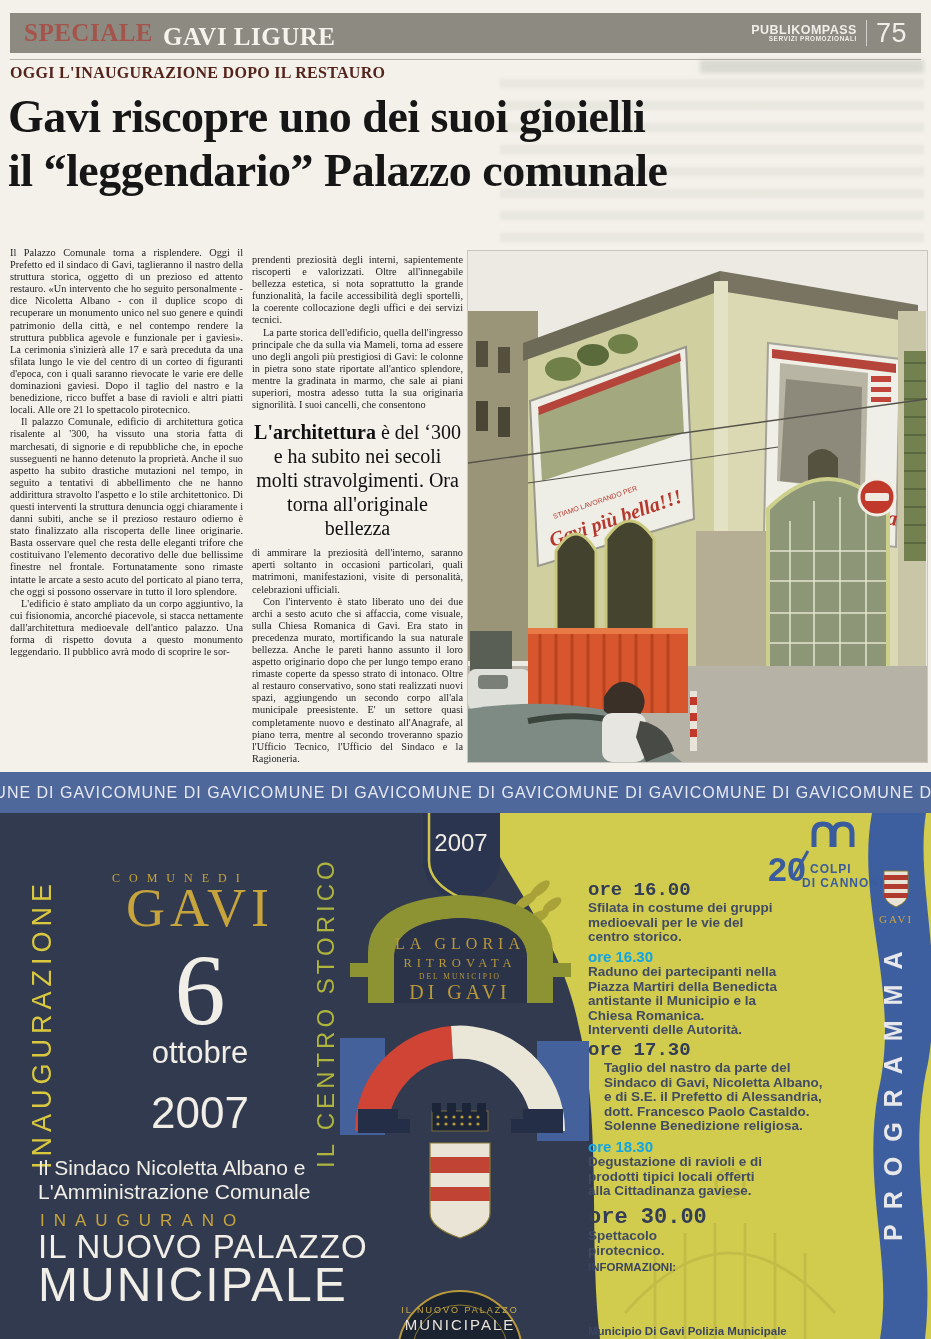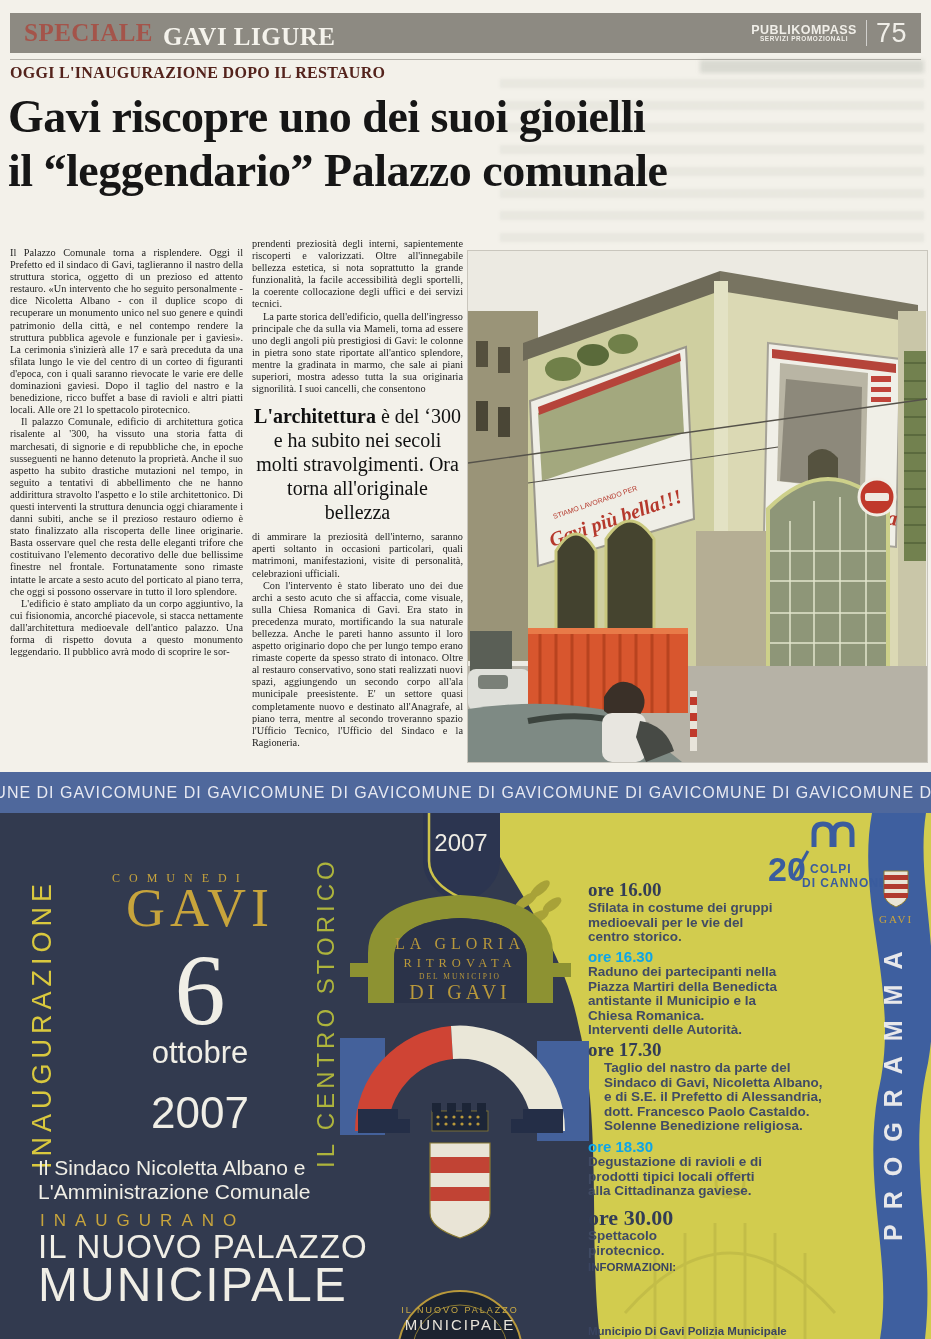--- a/index.html
+++ b/index.html
@@ -5,21 +5,21 @@
   html,body{margin:0;padding:0;background:#d8d6d0;}
   #page{position:relative;width:931px;height:1339px;background:#f3f1ea;overflow:hidden;
         font-family:"Liberation Serif", serif;}
   .abs{position:absolute;}
   
   #kbar{left:10px;top:13px;width:911px;height:40px;background:#8d8a82;display:flex;align-items:center;
         padding:0 14px;box-sizing:border-box;font-weight:700;font-size:25px;letter-spacing:.5px;}
   #kbar .sp{color:#a4544a;margin-right:10px;}
   #kbar .gl{color:#f5f3ec;margin-top:8px;}
   #kbar .right{margin-left:auto;display:flex;align-items:center;gap:9px;color:#f0eee8;}
-  #kbar .brand{line-height:1;text-align:center;}
+  #kbar .brand{line-height:1;text-align:right;}
   #kbar .brand .b1{font-family:"Liberation Sans",sans-serif;font-size:12.5px;font-weight:700;letter-spacing:.5px;}
   #kbar .brand .b2{font-family:"Liberation Sans",sans-serif;font-size:6.4px;font-weight:700;letter-spacing:.6px;}
   #kbar .vdiv{width:1px;height:26px;background:rgba(255,255,255,.6);}
   #kbar .pnum{font-family:"Liberation Sans",sans-serif;font-size:27px;font-weight:400;}
   #rule1{left:10px;top:59px;width:911px;height:1px;background:#b3b0a9;}
   #kicker{left:10px;top:64px;font-size:16px;font-weight:700;color:#54231c;letter-spacing:.3px;}
   #headline{left:8px;top:90px;width:916px;color:#161616;font-weight:700;font-size:46px;line-height:54px;letter-spacing:-.5px;}
   
   .ghost{background:repeating-linear-gradient(0deg,rgba(110,120,105,.08) 0 9px,transparent 9px 22px);filter:blur(1.5px);}
   .ghost2{background:rgba(90,100,90,.17);filter:blur(2px);}
@@ -32,21 +32,21 @@
   #photo{left:467px;top:250px;width:459px;height:511px;border:1px solid #c9c6bd;background:#e9e7df;}
   
   #pband{left:0;top:772px;width:931px;height:41px;background:#4f689c;overflow:hidden;}
   #pband .row{position:absolute;left:-46px;top:0;width:1030px;display:flex;justify-content:space-between;}
   #pband span{font-family:"Liberation Sans",sans-serif;font-size:16px;line-height:41px;color:#e7e9f2;letter-spacing:1px;white-space:nowrap;}
   #pbody{left:0;top:813px;width:931px;height:526px;background:#323a4f;overflow:hidden;}
   .sans{font-family:"Liberation Sans",sans-serif;}
   .vtext{transform:rotate(-90deg);text-align:center;white-space:nowrap;}
   .gold{color:#c7a43c;}
   .wht{color:#f0eee6;}
-  .prog-time-lg{font-family:Liberation Serif, serif;font-size:19px;font-weight:800;color:#333d56;text-align:right;}
+  .prog-time-lg{font-family:Liberation Mono, monospace;font-size:19px;font-weight:800;color:#333d56;text-align:right;}
   .prog-time-sm{font-family:"Liberation Sans",sans-serif;font-size:15px;font-weight:800;color:#0ea5e9;}
   .prog-desc{font-family:"Liberation Sans",sans-serif;font-size:13.5px;font-weight:700;line-height:14.6px;color:#414b64;white-space:pre-line;}
   .info-t{font-family:"Liberation Sans",sans-serif;font-size:11.5px;font-weight:800;color:#3a4460;}
   .info-l{font-family:"Liberation Sans",sans-serif;font-size:11.5px;font-weight:700;line-height:20px;color:#3a4460;white-space:pre-line;margin-top:46px;}
 </style>
 </head>
 <body>
 
 <div id="page">
 
@@ -71,21 +71,21 @@
   <div class="abs" id="headline">
     <div>Gavi riscopre uno dei suoi gioielli</div>
     <div>il “leggendario” Palazzo comunale</div>
   </div>
 
   <div class="abs col" style="left:10px;top:247px;width:233px;height:520px;">
     <p>Il Palazzo Comunale torna a risplendere. Oggi il Prefetto ed il sindaco di Gavi, taglieranno il nastro della struttura storica, oggetto di un prezioso ed attento restauro. «Un intervento che ho seguito personalmente - dice Nicoletta Albano - con il duplice scopo di recuperare un monumento unico nel suo genere e quindi patrimonio della città, e nel contempo rendere la struttura pubblica agevole e funzionale per i gaviesi». La cerimonia s'inizierà alle 17 e sarà preceduta da una sfilata lungo le vie del centro di un corteo di figuranti d'epoca, con i quali saranno rievocate le varie ere delle dominazioni gaviesi. Dopo il taglio del nastro e la benedizione, ricco buffet a base di ravioli e altri piatti locali. Alle ore 21 lo spettacolo pirotecnico.</p>
     <p class="ind">Il palazzo Comunale, edificio di architettura gotica risalente al '300, ha vissuto una storia fatta di marchesati, di signorie e di repubbliche che, in epoche susseguenti ne hanno detenuto la proprietà. Anche il suo aspetto ha subito drastiche mutazioni nel tempo, in seguito a tentativi di abbellimento che ne hanno addirittura stravolto l'aspetto e lo stile architettonico. Di questi interventi la struttura denuncia oggi chiaramente i danni subiti, anche se il prezioso restauro odierno è stato finalizzato alla riscoperta delle linee originarie. Basta osservare quel che resta delle eleganti trifore che costituivano l'elemento decorativo delle due bellissime finestre nel frontale. Fortunatamente sono rimaste intatte le arcate a sesto acuto del porticato al piano terra, che oggi si possono osservare in tutto il loro splendore.</p>
     <p class="ind">L'edificio è stato ampliato da un corpo aggiuntivo, la cui fisionomia, ancorché piacevole, si stacca nettamente dall'architettura medioevale dell'antico palazzo. Una forma di rispetto dovuta a questo monumento leggendario. Il pubblico avrà modo di scoprire le sor-</p>
   </div>
-  <div class="abs col" style="left:252px;top:238px;width:211px;height:520px;">
+  <div class="abs col" style="left:252px;top:254px;width:211px;height:520px;">
     <p>prendenti preziosità degli interni, sapientemente riscoperti e valorizzati. Oltre all'innegabile bellezza estetica, si nota soprattutto la grande funzionalità, la facile accessibilità degli sportelli, la coerente collocazione degli uffici e dei servizi tecnici.</p>
     <p class="ind">La parte storica dell'edificio, quella dell'ingresso principale che da sulla via Mameli, torna ad essere uno degli angoli più prestigiosi di Gavi: le colonne in pietra sono state riportate all'antico splendore, mentre la gradinata in marmo, che sale ai piani superiori, mostra adesso tutta la sua originaria signorilità. I suoi cancelli, che consentono</p>
     <div id="quote"><span class="q-lead">L'architettura</span><span> è del ‘300 e ha subito nei secoli molti stravolgimenti. Ora torna all'originale bellezza</span></div>
     <p>di ammirare la preziosità dell'interno, saranno aperti soltanto in occasioni particolari, quali matrimoni, manifestazioni, visite di personalità, celebrazioni ufficiali.</p>
     <p class="ind">Con l'intervento è stato liberato uno dei due archi a sesto acuto che si affaccia, come visuale, sulla Chiesa Romanica di Gavi. Era stato in precedenza murato, mortificando la sua naturale bellezza. Anche le pareti hanno assunto il loro aspetto originario dopo che per lungo tempo erano rimaste coperte da spesso strato di intonaco. Oltre al restauro conservativo, sono stati realizzati nuovi spazi, aggiungendo un secondo corpo all'ala municipale preesistente. E' un settore quasi completamente nuovo e destinato all'Anagrafe, al piano terra, mentre al secondo troveranno spazio l'Ufficio Tecnico, l'Ufficio del Sindaco e la Ragioneria.</p>
   </div>
 
   <div class="abs" id="photo">
     <svg width="459" height="511" viewBox="0 0 459 511">
       <rect x="0" y="0" width="459" height="511" fill="#eceae2"></rect>

